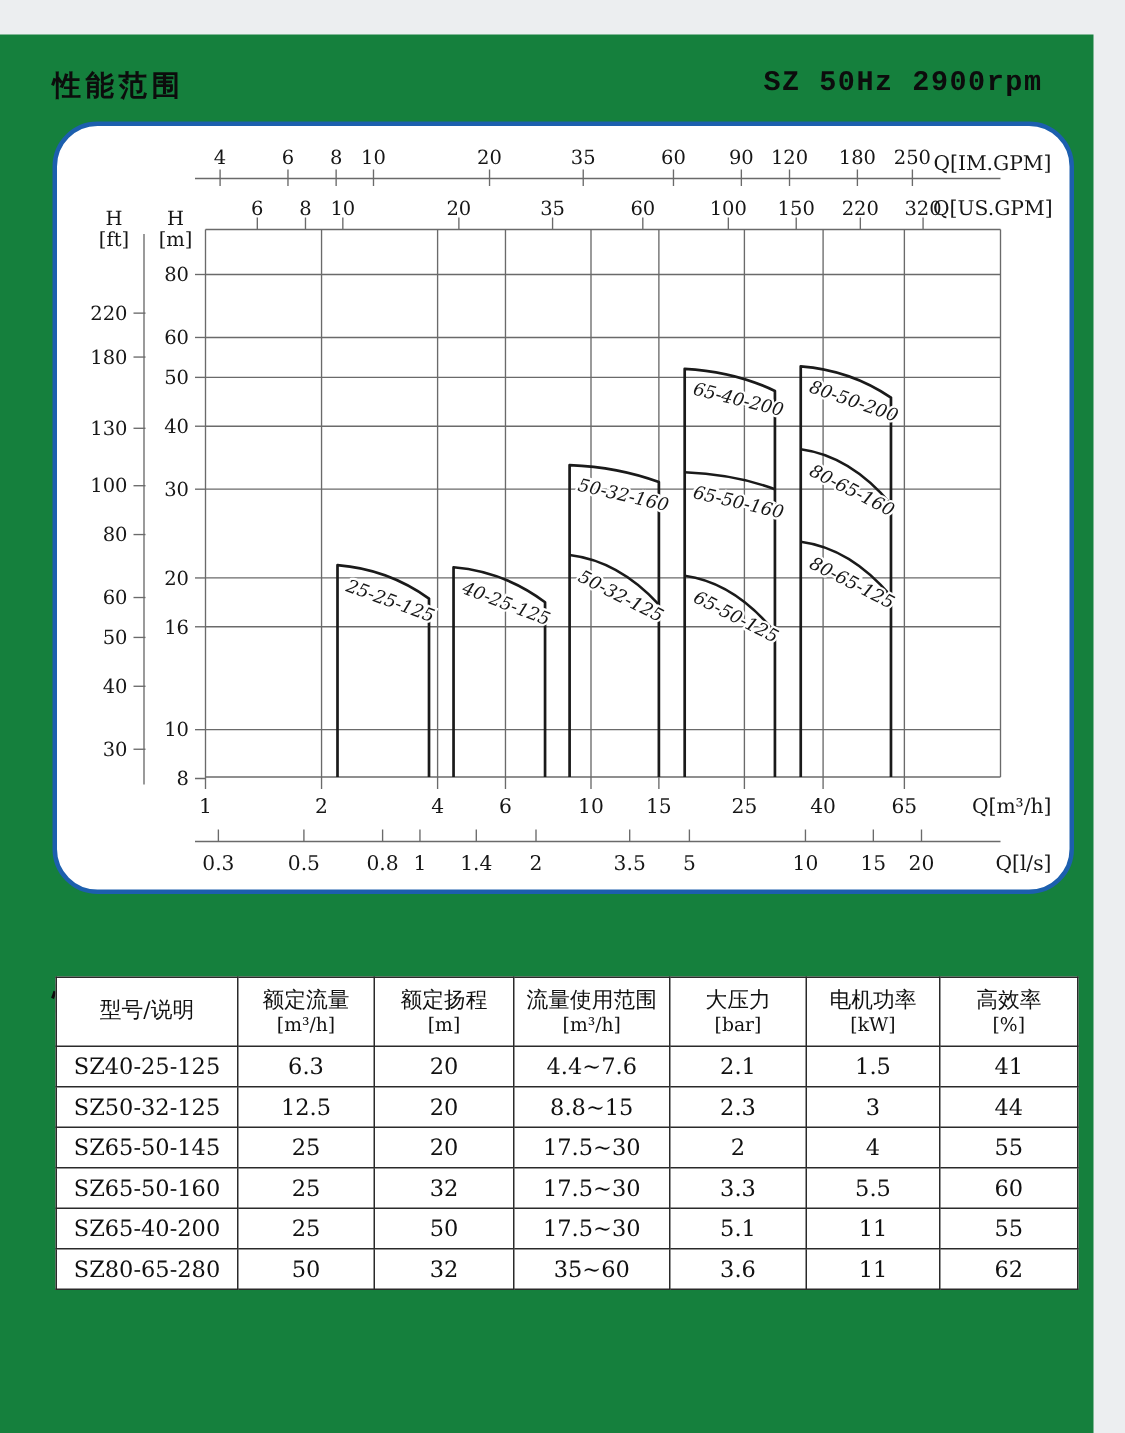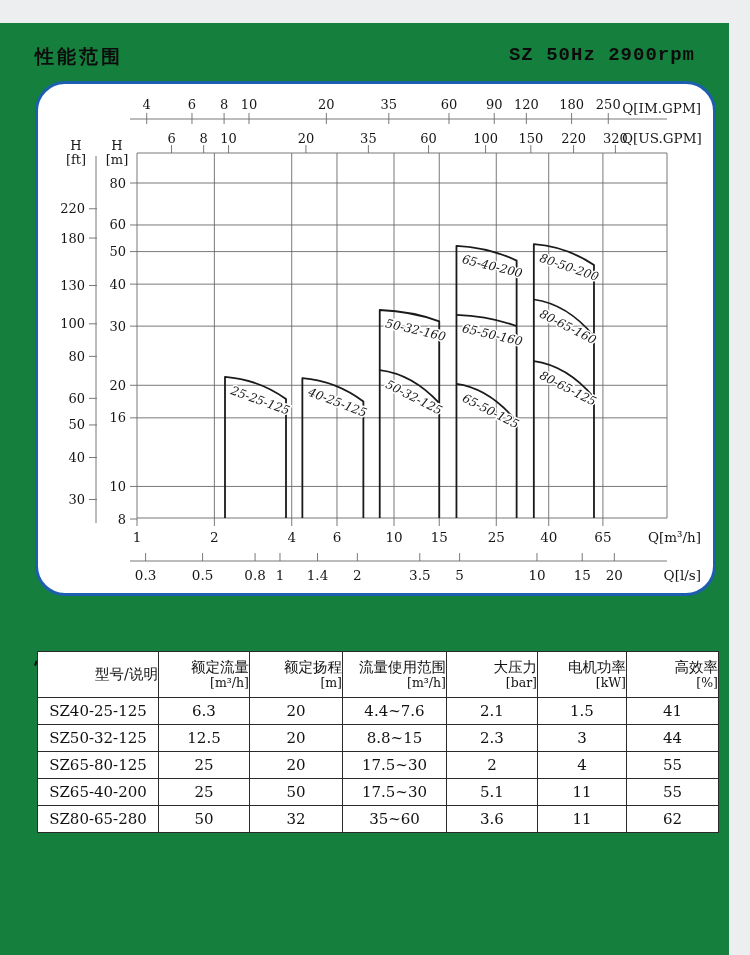--- a/index.html
+++ b/index.html
@@ -10,21 +10,21 @@
   .hdr-right{position:absolute;right:34px;top:21px;font-family:Liberation Mono, monospace;
             font-weight:700;font-size:19px;letter-spacing:1px;color:#0c0c0c;}
   .chart-box{position:absolute;left:35px;top:58px;width:675px;height:509px;background:#ffffff;
             border:3px solid #1c5fae;border-radius:30px;}
   .chart-svg{position:absolute;left:0;top:0;}
   .tbl-title{position:absolute;left:35px;top:630px;font-family:Liberation Sans, sans-serif;
             font-weight:700;font-size:19px;letter-spacing:3px;color:#0c0c0c;}
   .tbl-wrap{position:absolute;left:37px;top:628px;width:681px;}
   table{border-collapse:collapse;width:681px;table-layout:fixed;background:#fff;}
   th,td{border:1.5px solid #2a2a2a;text-align:center;vertical-align:middle;padding:0;}
-  th{height:45px;font-weight:normal;text-align:right;}
+  th{height:45px;font-weight:normal;}
   td{height:26px;font-size:15px;}
   .th-name{font-size:14.5px;line-height:17px;}
   .th-unit{font-size:12.5px;line-height:14px;}
   tbody td:first-child{font-size:15px;}
 </style>
 </head>
 <body>
 
 <div class="page">
 
@@ -261,27 +261,36 @@
           <tr>
             <td>SZ50-32-125</td>
             <td>12.5</td>
             <td>20</td>
             <td>8.8~15</td>
             <td>2.3</td>
             <td>3</td>
             <td>44</td>
           </tr>
           <tr>
-            <td>SZ65-80-125</td>
+            <td>SZ65-50-145</td>
             <td>25</td>
             <td>20</td>
             <td>17.5~30</td>
             <td>2</td>
             <td>4</td>
             <td>55</td>
+          </tr>
+          <tr>
+            <td>SZ65-50-160</td>
+            <td>25</td>
+            <td>32</td>
+            <td>17.5~30</td>
+            <td>3.3</td>
+            <td>5.5</td>
+            <td>60</td>
           </tr>
           <tr>
             <td>SZ65-40-200</td>
             <td>25</td>
             <td>50</td>
             <td>17.5~30</td>
             <td>5.1</td>
             <td>11</td>
             <td>55</td>
           </tr>

